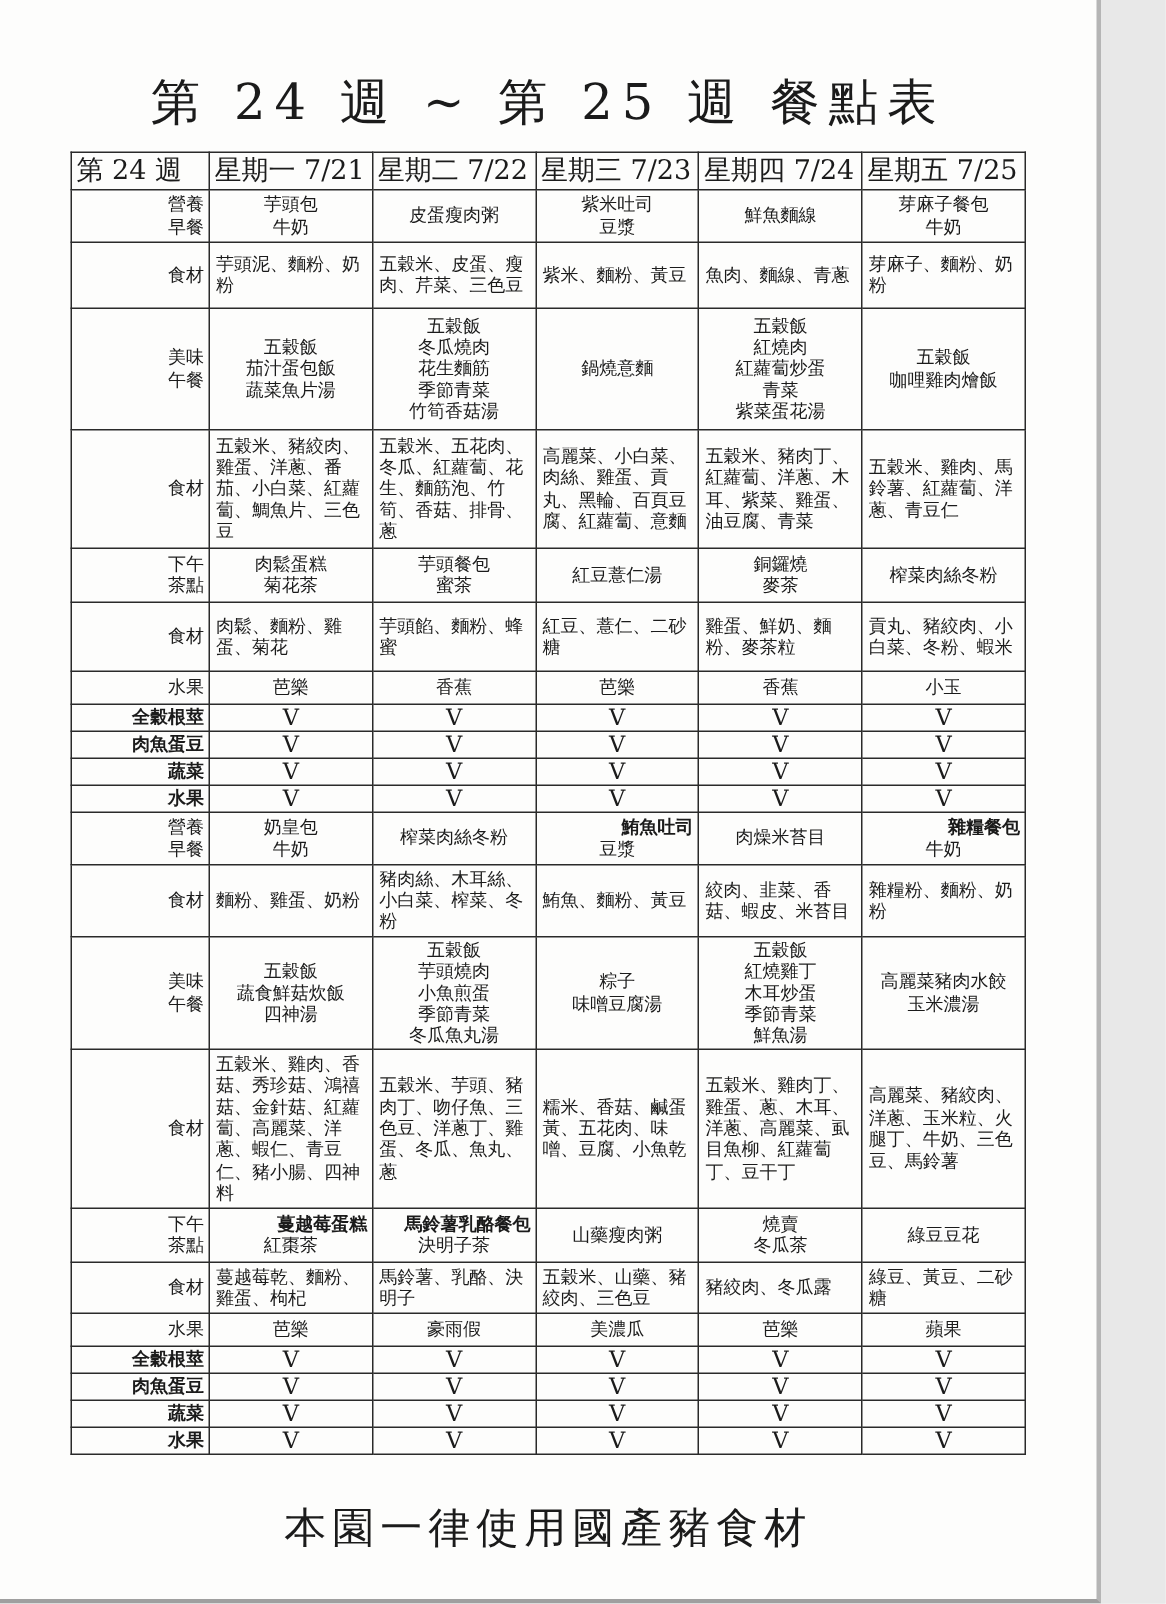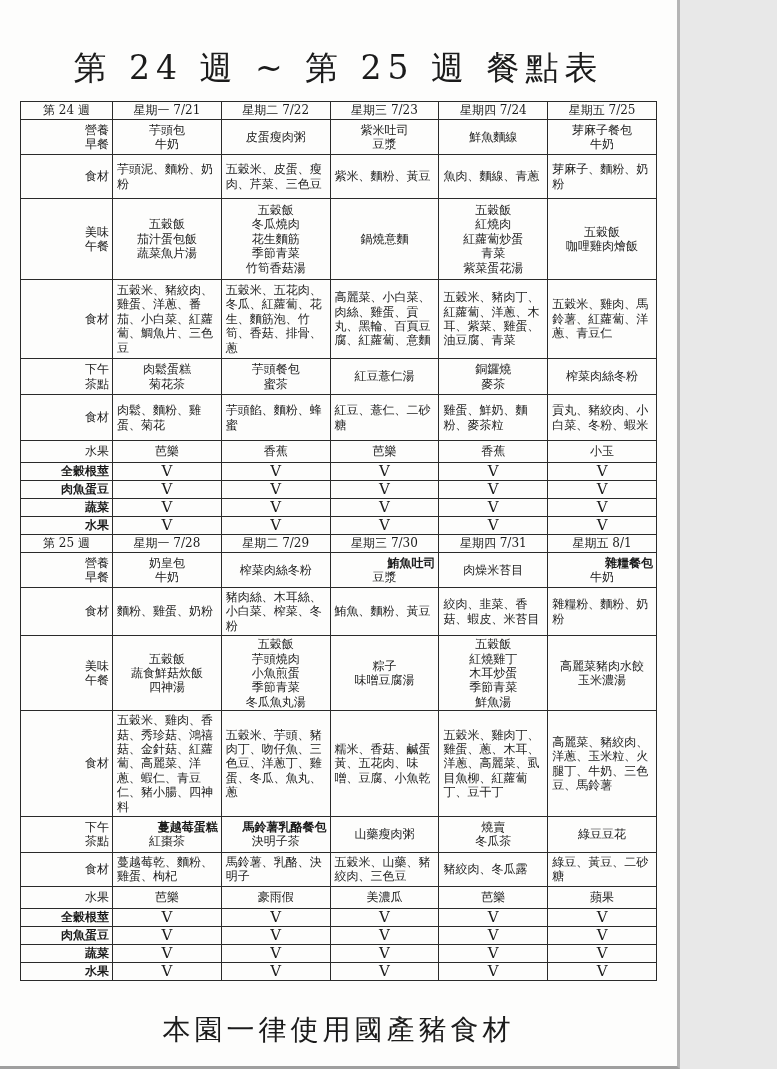--- a/index.html
+++ b/index.html
@@ -1,18 +1,18 @@
 <!DOCTYPE html>
 <html><head>
 <meta charset="utf-8">
 <style>
   html,body{margin:0;padding:0;background:#e8e8e8;}
   .page{
     position:relative;
-    width:680px;height:1069px;
+    width:734px;height:1069px;
     background:#fdfdfc;
     border-right:3px solid #b5b5b5;
     border-bottom:3px solid #9f9f9f;
     box-sizing:border-box;
     font-family:"DejaVu Serif", serif;
     color:#1b1b1b;
     overflow:hidden;
   }
   .title{
     margin-top:46px;
@@ -31,21 +31,21 @@
   .col-day{width:108.8px;}
   td{
     border:1px solid #2a2a2a;
     padding:1px 3px;
     font-size:12px;
     line-height:1.2;
     vertical-align:middle;
     word-break:break-all;
     box-sizing:border-box;
   }
-  td.hdr{text-align:center;font-size:12px;white-space:nowrap;overflow:hidden;}
+  td.hdr{text-align:left;font-size:18px;white-space:nowrap;overflow:hidden;}
   td.lbl{text-align:right;white-space:pre-line;}
   td.c{text-align:center;white-space:pre-line;}
   td.ing{text-align:left;padding:2px 4px;}
   td.chk{text-align:center;font-size:15px;line-height:1;}
   td.cat{font-size:12px;font-weight:bold;white-space:nowrap;overflow:hidden;}
   span.b{display:block;font-weight:bold;text-align:right;white-space:pre-line;}
   span.b:empty{display:none;}
   span.n{display:block;text-align:center;white-space:pre-line;}
   tr.h18 td{height:18px;}
   tr.h35 td{height:35px;}
@@ -192,28 +192,20 @@
       </tr>
       <tr class="h18">
         <td class="lbl cat">水果</td>
         <td class="chk">V</td>
         <td class="chk">V</td>
         <td class="chk">V</td>
         <td class="chk">V</td>
         <td class="chk">V</td>
       </tr>
 
-      <tr class="h18">
-        <td class="hdr">第 25 週</td>
-        <td class="hdr">星期一 7/28</td>
-        <td class="hdr">星期二 7/29</td>
-        <td class="hdr">星期三 7/30</td>
-        <td class="hdr">星期四 7/31</td>
-        <td class="hdr">星期五 8/1</td>
-      </tr>
       <tr class="h35">
         <td class="lbl">營養
 早餐</td>
         <td class="c"><span class="n">奶皇包
 牛奶</span></td>
         <td class="c"><span class="n">榨菜肉絲冬粉</span></td>
         <td class="c"><span class="b">鮪魚吐司</span><span class="n">豆漿</span></td>
         <td class="c"><span class="n">肉燥米苔目</span></td>
         <td class="c"><span class="b">雜糧餐包</span><span class="n">牛奶</span></td>
       </tr>

